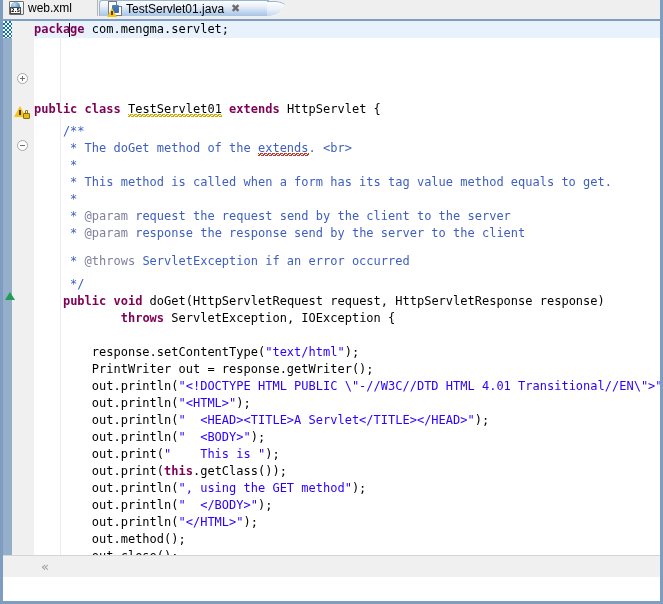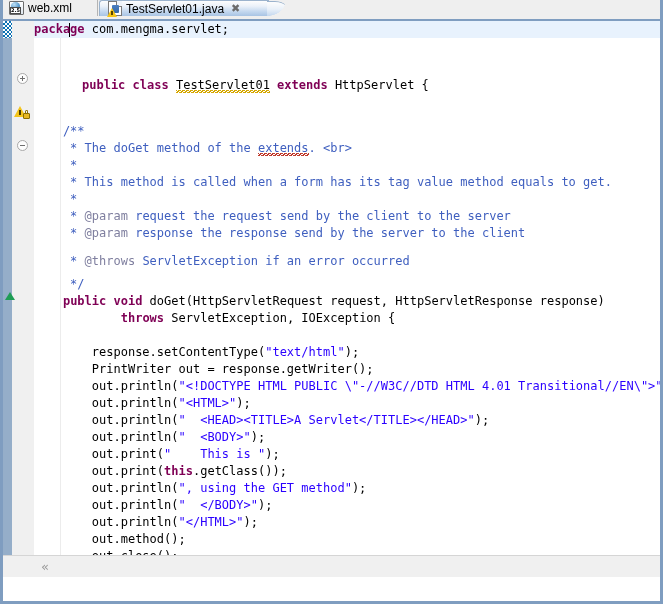--- a/index.html
+++ b/index.html
@@ -360,21 +360,21 @@
         <div class="glyph fold" style="top: 541px; left: 5px;"></div>
       </div>
     <div id="foldsep"></div>
 
     <div id="code">
       <div id="curline"></div>
       <div id="caret"></div>
     <div class="line" style="top: 0px;"><span class="kw">package</span><span class="plain"> com.mengma.servlet;</span></div>
         <div class="line" style="top: 17px;"></div>
         <div class="line" style="top: 51px;"></div>
-        <div class="line" style="top: 56px; margin-left: 48px;"><span class="kw">public class</span><span class="plain"> </span><span class="plain sq-warn">TestServlet01</span><span class="plain"> </span><span class="kw">extends</span><span class="plain"> HttpServlet {</span></div>
+        <div class="line" style="top: 80px;"><span class="kw">public class</span><span class="plain"> </span><span class="plain sq-warn">TestServlet01</span><span class="plain"> </span><span class="kw">extends</span><span class="plain"> HttpServlet {</span></div>
         <div class="line" style="top: 85px;"></div>
         <div class="line" style="top: 102px;"><span class="cmt">    /**</span></div>
         <div class="line" style="top: 119px;"><span class="cmt">     * The doGet method of the </span><span class="cmt sq-spell">extends</span><span class="cmt">. &lt;br&gt;</span></div>
         <div class="line" style="top: 136px;"><span class="cmt">     *</span></div>
         <div class="line" style="top: 153px;"><span class="cmt">     * This method is called when a form has its tag value method equals to get.</span></div>
         <div class="line" style="top: 170px;"><span class="cmt">     *</span></div>
         <div class="line" style="top: 204px;"><span class="cmt">     * </span><span class="tag">@param</span><span class="cmt"> response the response send by the server to the client</span></div>
         <div class="line" style="top: 187px;"><span class="cmt">     * </span><span class="tag">@param</span><span class="cmt"> request the request send by the client to the server</span></div>
         <div class="line" style="top: 232px;"><span class="cmt">     * </span><span class="tag">@throws</span><span class="cmt"> ServletException if an error occurred</span></div>
         <div class="line" style="top: 255px;"><span class="cmt">     */</span></div>

